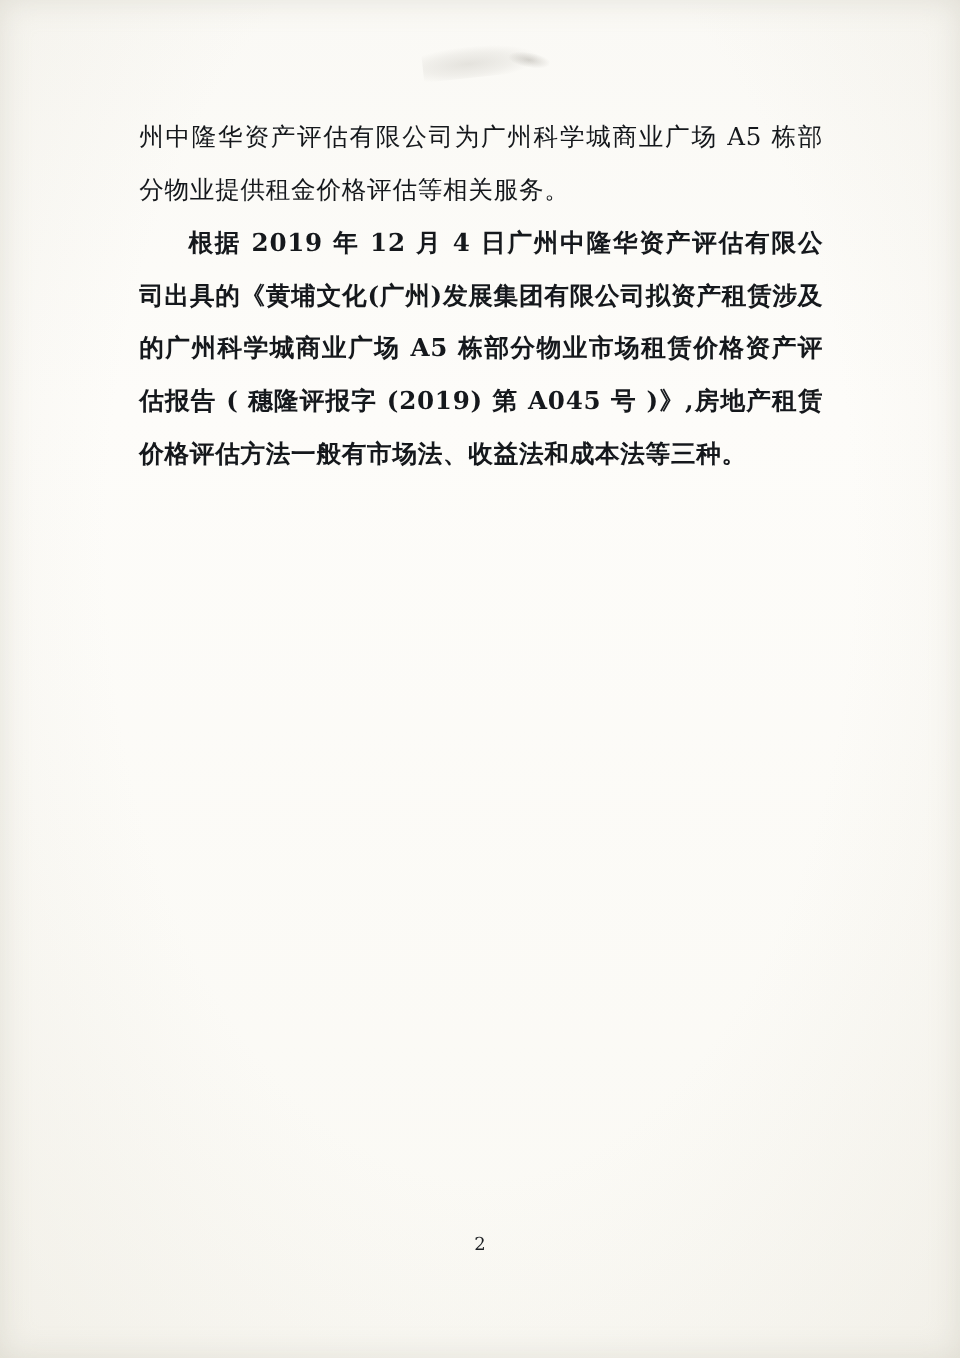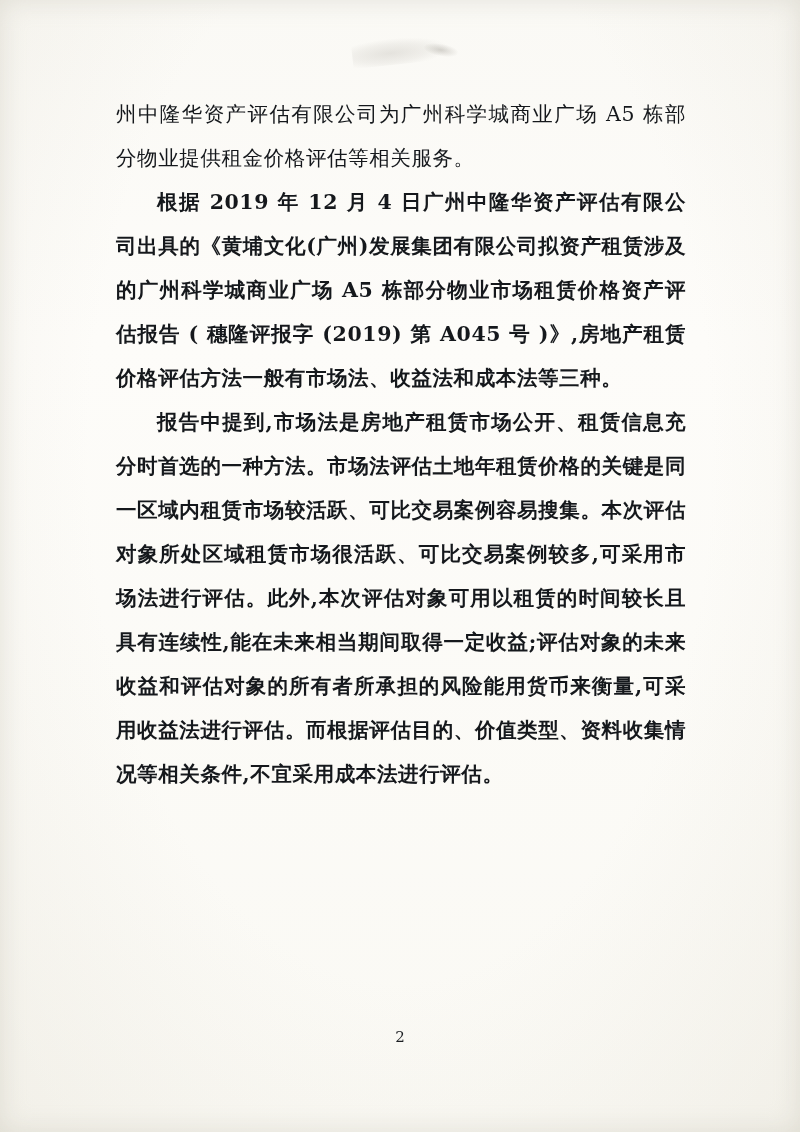--- a/index.html
+++ b/index.html
@@ -92,19 +92,18 @@
 <body>
 
 <div class="page">
   <div class="paper-tint"></div>
   <div class="smudge"></div>
   <div class="smudge2"></div>
 
   <div class="body-text">
     <p class="para">州中隆华资产评估有限公司为广州科学城商业广场 A5 栋部分物业提供租金价格评估等相关服务。</p>
     <p class="para indent">根据 2019 年 12 月 4 日广州中隆华资产评估有限公司出具的《黄埔文化(广州)发展集团有限公司拟资产租赁涉及的广州科学城商业广场 A5 栋部分物业市场租赁价格资产评估报告 ( 穗隆评报字 (2019) 第 A045 号 )》,房地产租赁价格评估方法一般有市场法、收益法和成本法等三种。</p>
-    <p class="para indent">报告中提到,市场法是房地产租赁市场公开、租赁信息充分时首选的一种方法。市场法评估土地年租赁价格的关键是同一区域内租赁市场较活跃、可比交易案例容易搜集。本次评估对象所处区域租赁市场很活跃、可比交易案例较多,可采用市场法进行评估。此外,本次评估对象可用以租赁的时间较长且具有连续性,能在未来相当期间取得一定收益;评估对象的未来收益和评估对象的所有者所承担的风险能用货币来衡量,可采用收益法进行评估。而根据评估目的、价值类型、资料收集情况等相关条件,不宜采用成本法进行评估。</p>
   </div>
 
   <div class="page-number">2</div>
 
   <div class="edge-shadow"></div>
 </div>
 
 </body></html>

